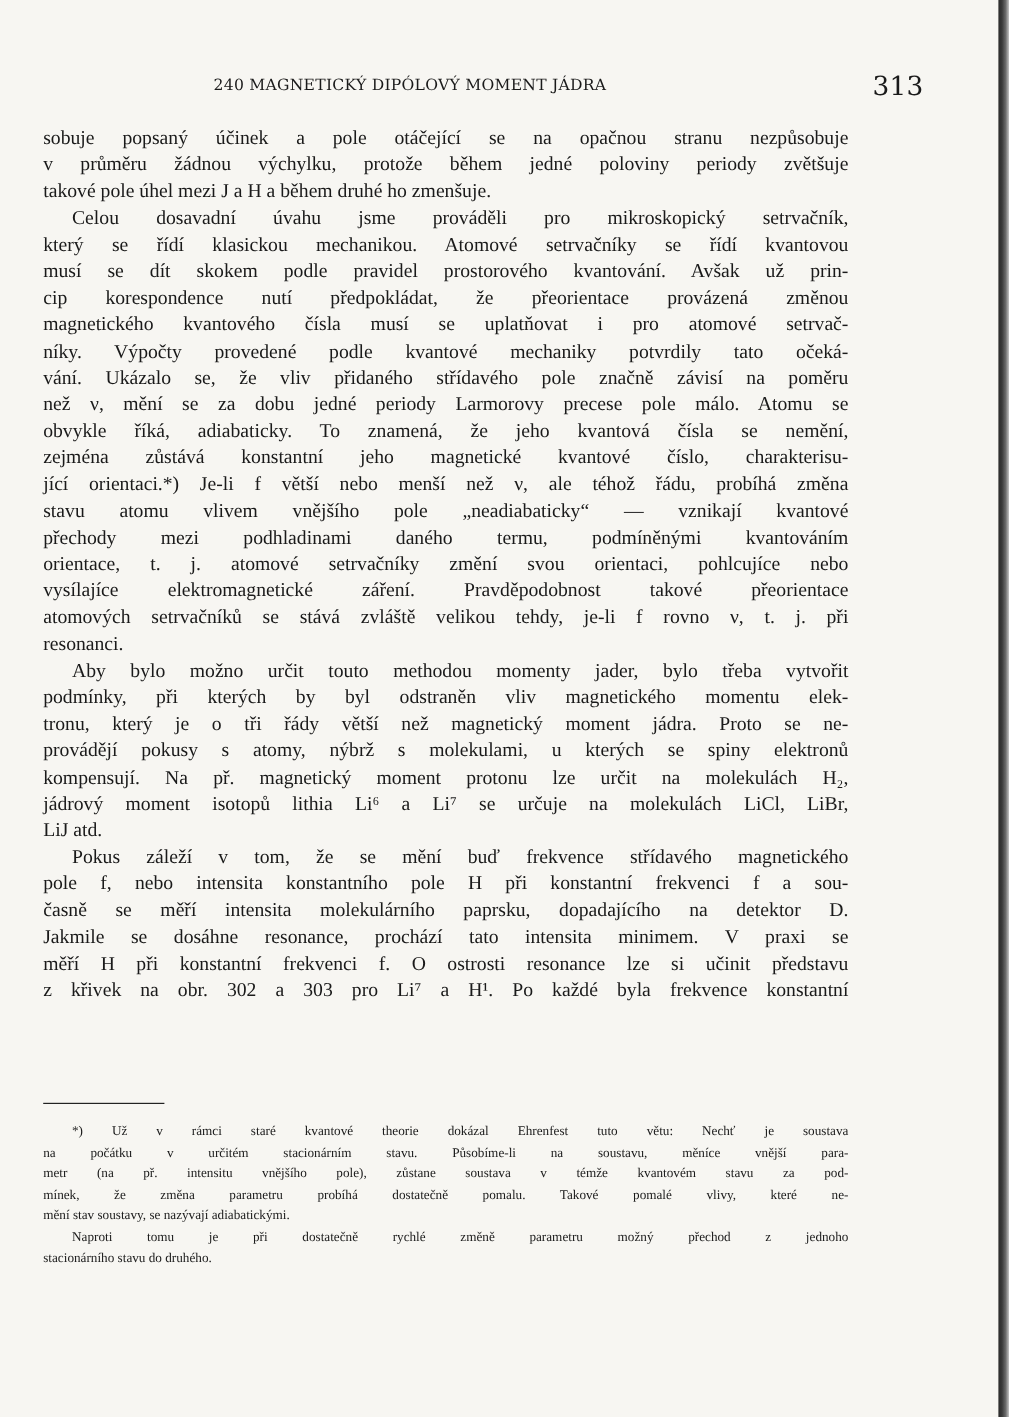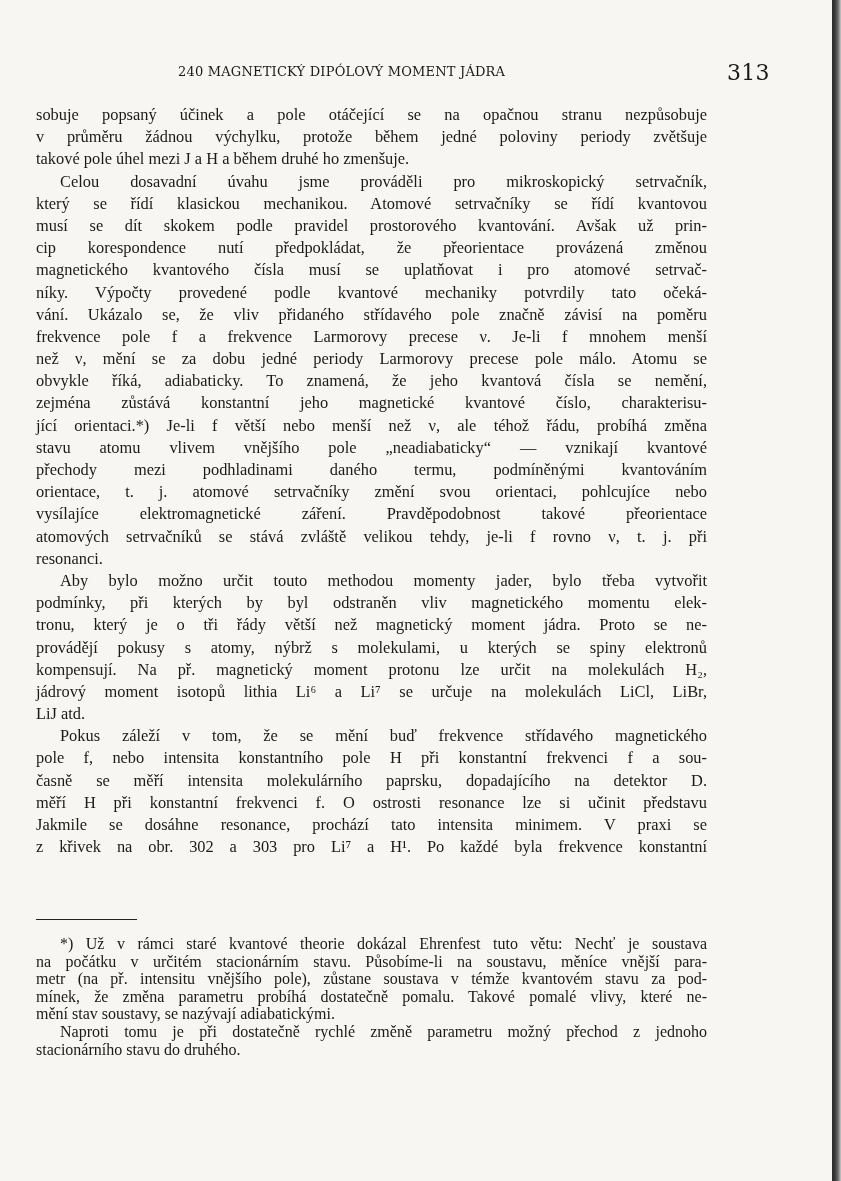--- a/index.html
+++ b/index.html
@@ -27,21 +27,21 @@
     text-align: justify;
   }
   .line { display: block; white-space: nowrap; text-align-last: justify; height: 22.2px; }
   .line.last { text-align-last: left; }
   .line.ind { padding-left: 24px; }
   .rule {
     position: absolute; left: 36px; top: 919px; width: 101px; height: 1px; background: #222;
   }
   .foot {
     position: absolute; top: 935px; left: 36px; width: 671px;
-    font-size: 16px; line-height: 17.6px;
+    font-size: 11px; line-height: 17.6px;
     font-family: "Liberation Serif", "DejaVu Serif", serif;
   }
   .foot .line { height: 17.6px; }
   .foot .line.ind { padding-left: 24px; }
 </style>
 </head>
 <body>
 
 <div class="edge"></div>
 
@@ -54,43 +54,42 @@
     <span class="line ">sobuje popsaný účinek a pole otáčející se na opačnou stranu nezpůsobuje</span>
     <span class="line ">v průměru žádnou výchylku, protože během jedné poloviny periody zvětšuje</span>
     <span class="line last">takové pole úhel mezi J a H a během druhé ho zmenšuje.</span>
     <span class="line ind">Celou dosavadní úvahu jsme prováděli pro mikroskopický setrvačník,</span>
     <span class="line ">který se řídí klasickou mechanikou. Atomové setrvačníky se řídí kvantovou</span>
     <span class="line ">musí se dít skokem podle pravidel prostorového kvantování. Avšak už prin-</span>
     <span class="line ">cip korespondence nutí předpokládat, že přeorientace provázená změnou</span>
     <span class="line ">magnetického kvantového čísla musí se uplatňovat i pro atomové setrvač-</span>
     <span class="line ">níky. Výpočty provedené podle kvantové mechaniky potvrdily tato očeká-</span>
     <span class="line ">vání. Ukázalo se, že vliv přidaného střídavého pole značně závisí na poměru</span>
-    <span class="line ">frekvence pole f a frekvence Larmorovy precese ν. Je-li f mnohem menší</span>
     <span class="line ">než ν, mění se za dobu jedné periody Larmorovy precese pole málo. Atomu se</span>
     <span class="line ">obvykle říká, adiabaticky. To znamená, že jeho kvantová čísla se nemění,</span>
     <span class="line ">zejména zůstává konstantní jeho magnetické kvantové číslo, charakterisu-</span>
     <span class="line ">jící orientaci.*) Je-li f větší nebo menší než ν, ale téhož řádu, probíhá změna</span>
     <span class="line ">stavu atomu vlivem vnějšího pole „neadiabaticky“ — vznikají kvantové</span>
     <span class="line ">přechody mezi podhladinami daného termu, podmíněnými kvantováním</span>
     <span class="line ">orientace, t. j. atomové setrvačníky změní svou orientaci, pohlcujíce nebo</span>
     <span class="line ">vysílajíce elektromagnetické záření. Pravděpodobnost takové přeorientace</span>
     <span class="line ">atomových setrvačníků se stává zvláště velikou tehdy, je-li f rovno ν, t. j. při</span>
     <span class="line last">resonanci.</span>
     <span class="line ind">Aby bylo možno určit touto methodou momenty jader, bylo třeba vytvořit</span>
     <span class="line ">podmínky, při kterých by byl odstraněn vliv magnetického momentu elek-</span>
     <span class="line ">tronu, který je o tři řády větší než magnetický moment jádra. Proto se ne-</span>
     <span class="line ">provádějí pokusy s atomy, nýbrž s molekulami, u kterých se spiny elektronů</span>
     <span class="line ">kompensují. Na př. magnetický moment protonu lze určit na molekulách H₂,</span>
     <span class="line ">jádrový moment isotopů lithia Li⁶ a Li⁷ se určuje na molekulách LiCl, LiBr,</span>
     <span class="line last">LiJ atd.</span>
     <span class="line ind">Pokus záleží v tom, že se mění buď frekvence střídavého magnetického</span>
     <span class="line ">pole f, nebo intensita konstantního pole H při konstantní frekvenci f a sou-</span>
     <span class="line ">časně se měří intensita molekulárního paprsku, dopadajícího na detektor D.</span>
+    <span class="line ">Jakmile se dosáhne resonance, prochází tato intensita minimem. V praxi se</span>
     <span class="line ">měří H při konstantní frekvenci f. O ostrosti resonance lze si učinit představu</span>
-    <span class="line ">Jakmile se dosáhne resonance, prochází tato intensita minimem. V praxi se</span>
     <span class="line ">z křivek na obr. 302 a 303 pro Li⁷ a H¹. Po každé byla frekvence konstantní</span>
   </div>
 
 <div class="rule"></div>
 
 <div class="foot" id="foot">
     <span class="line ind">*) Už v rámci staré kvantové theorie dokázal Ehrenfest tuto větu: Nechť je soustava</span>
     <span class="line ">na počátku v určitém stacionárním stavu. Působíme-li na soustavu, měníce vnější para-</span>
     <span class="line ">metr (na př. intensitu vnějšího pole), zůstane soustava v témže kvantovém stavu za pod-</span>
     <span class="line ">mínek, že změna parametru probíhá dostatečně pomalu. Takové pomalé vlivy, které ne-</span>

